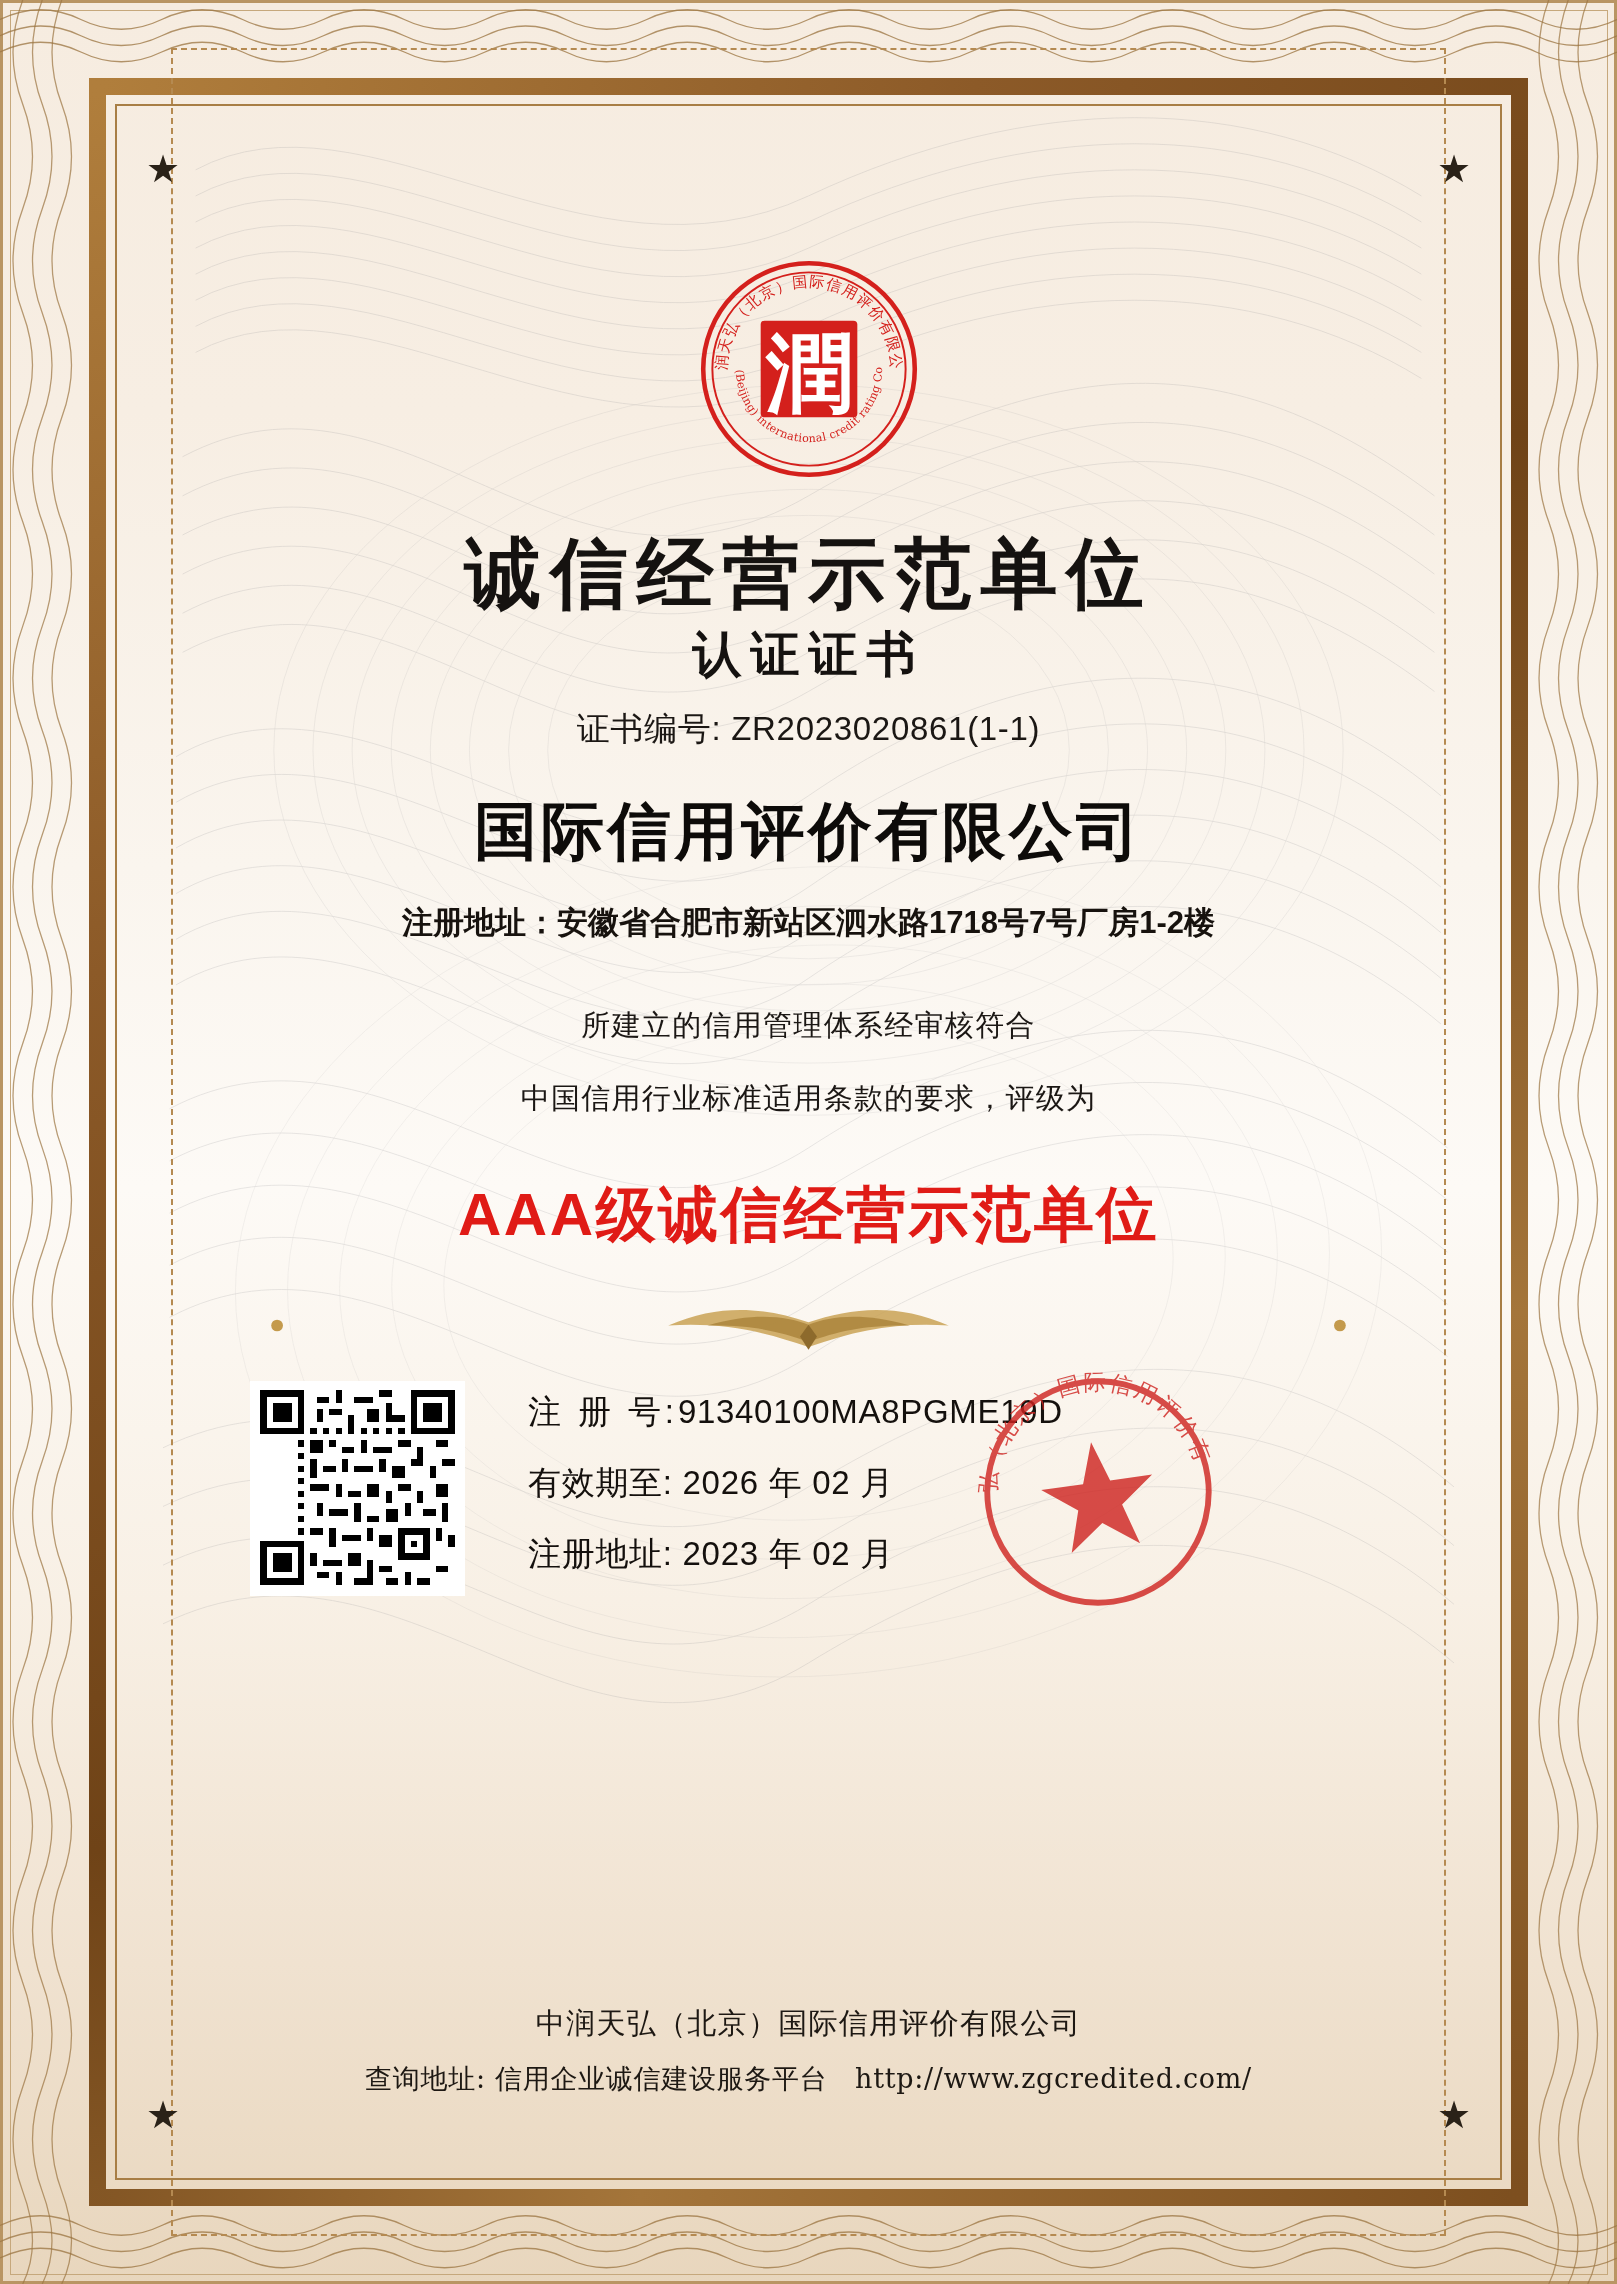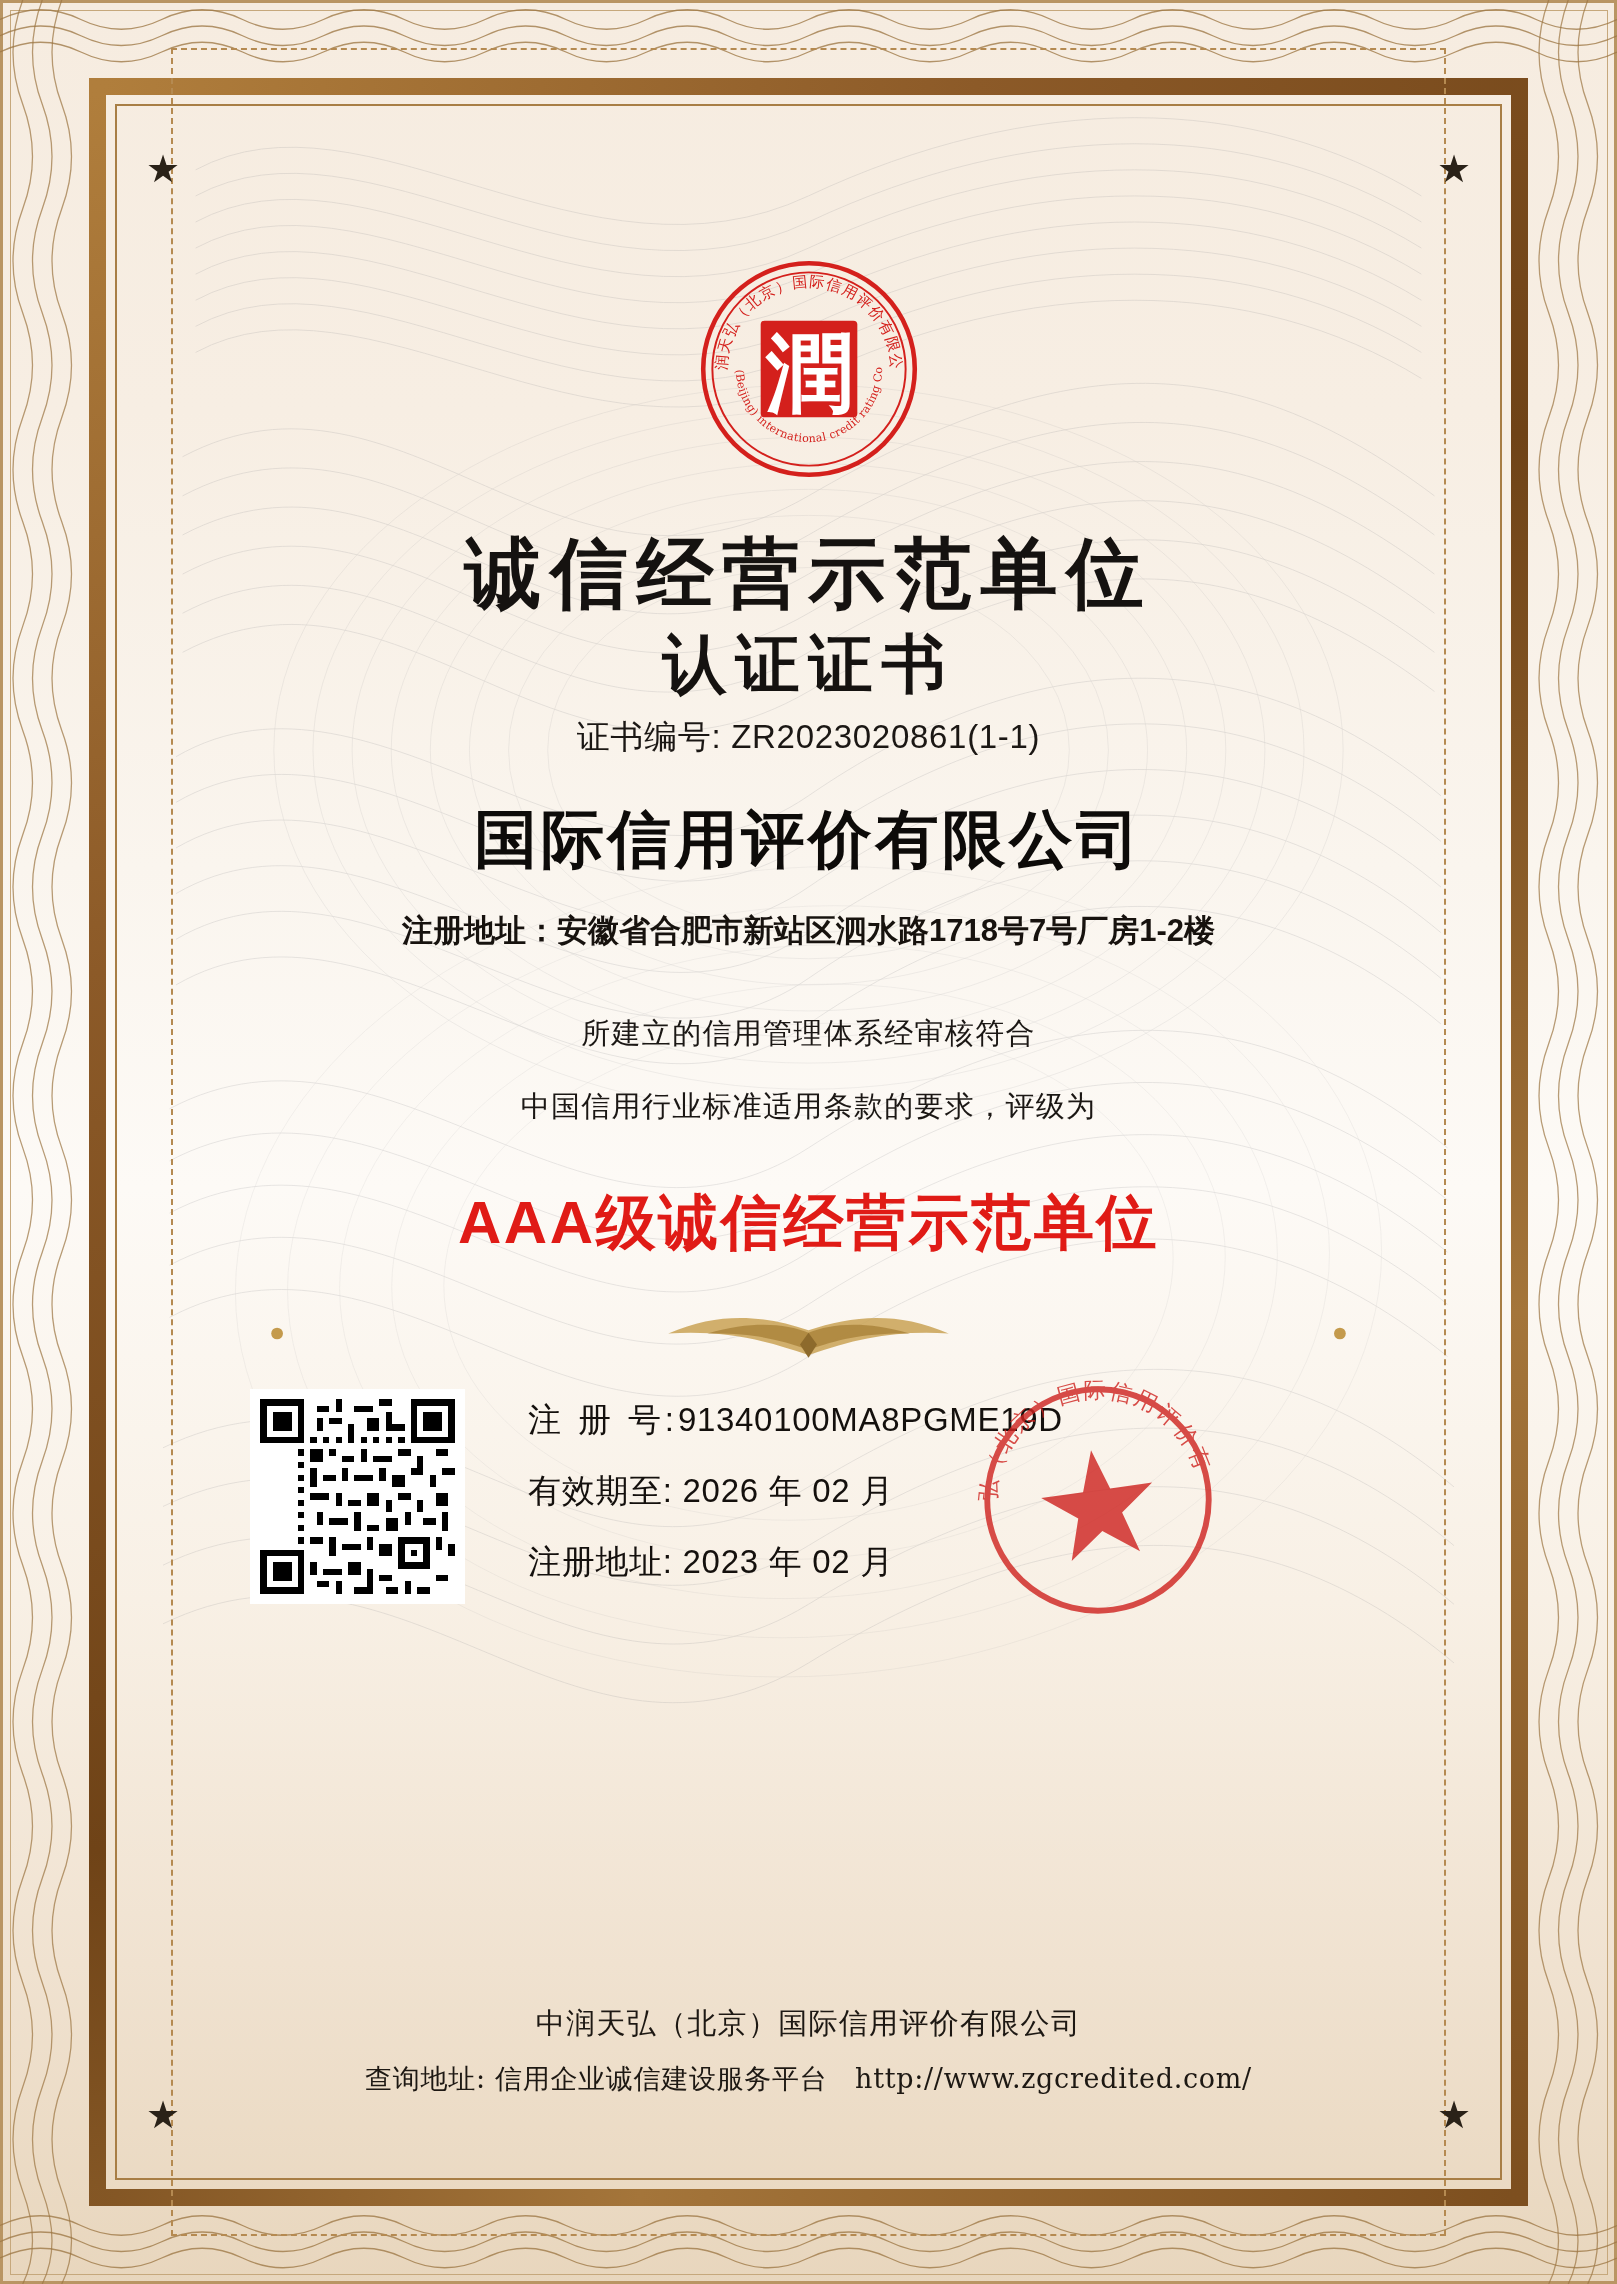--- a/index.html
+++ b/index.html
@@ -124,30 +124,30 @@
     font-weight: bold;
     font-size: 77px;
     letter-spacing: 9px;
     color: #151210;
     text-align: center;
     line-height: 1.22;
   }
   .title-sub {
     font-family: "DejaVu Serif", "Liberation Serif", serif;
     font-weight: bold;
-    font-size: 64px;
+    font-size: 49px;
     letter-spacing: 9px;
     color: #151210;
     text-align: center;
     line-height: 1.22;
     margin-top: 3.9px;
   }
 
   .cert-no {
-    margin-top: 12px;
+    margin-top: 22px;
     font-size: 33px;
     color: #1b1714;
     letter-spacing: 0.7px;
     text-align: center;
   }
 
   .company-name {
     margin-top: 37px;
     font-weight: bold;
     font-size: 63px;

